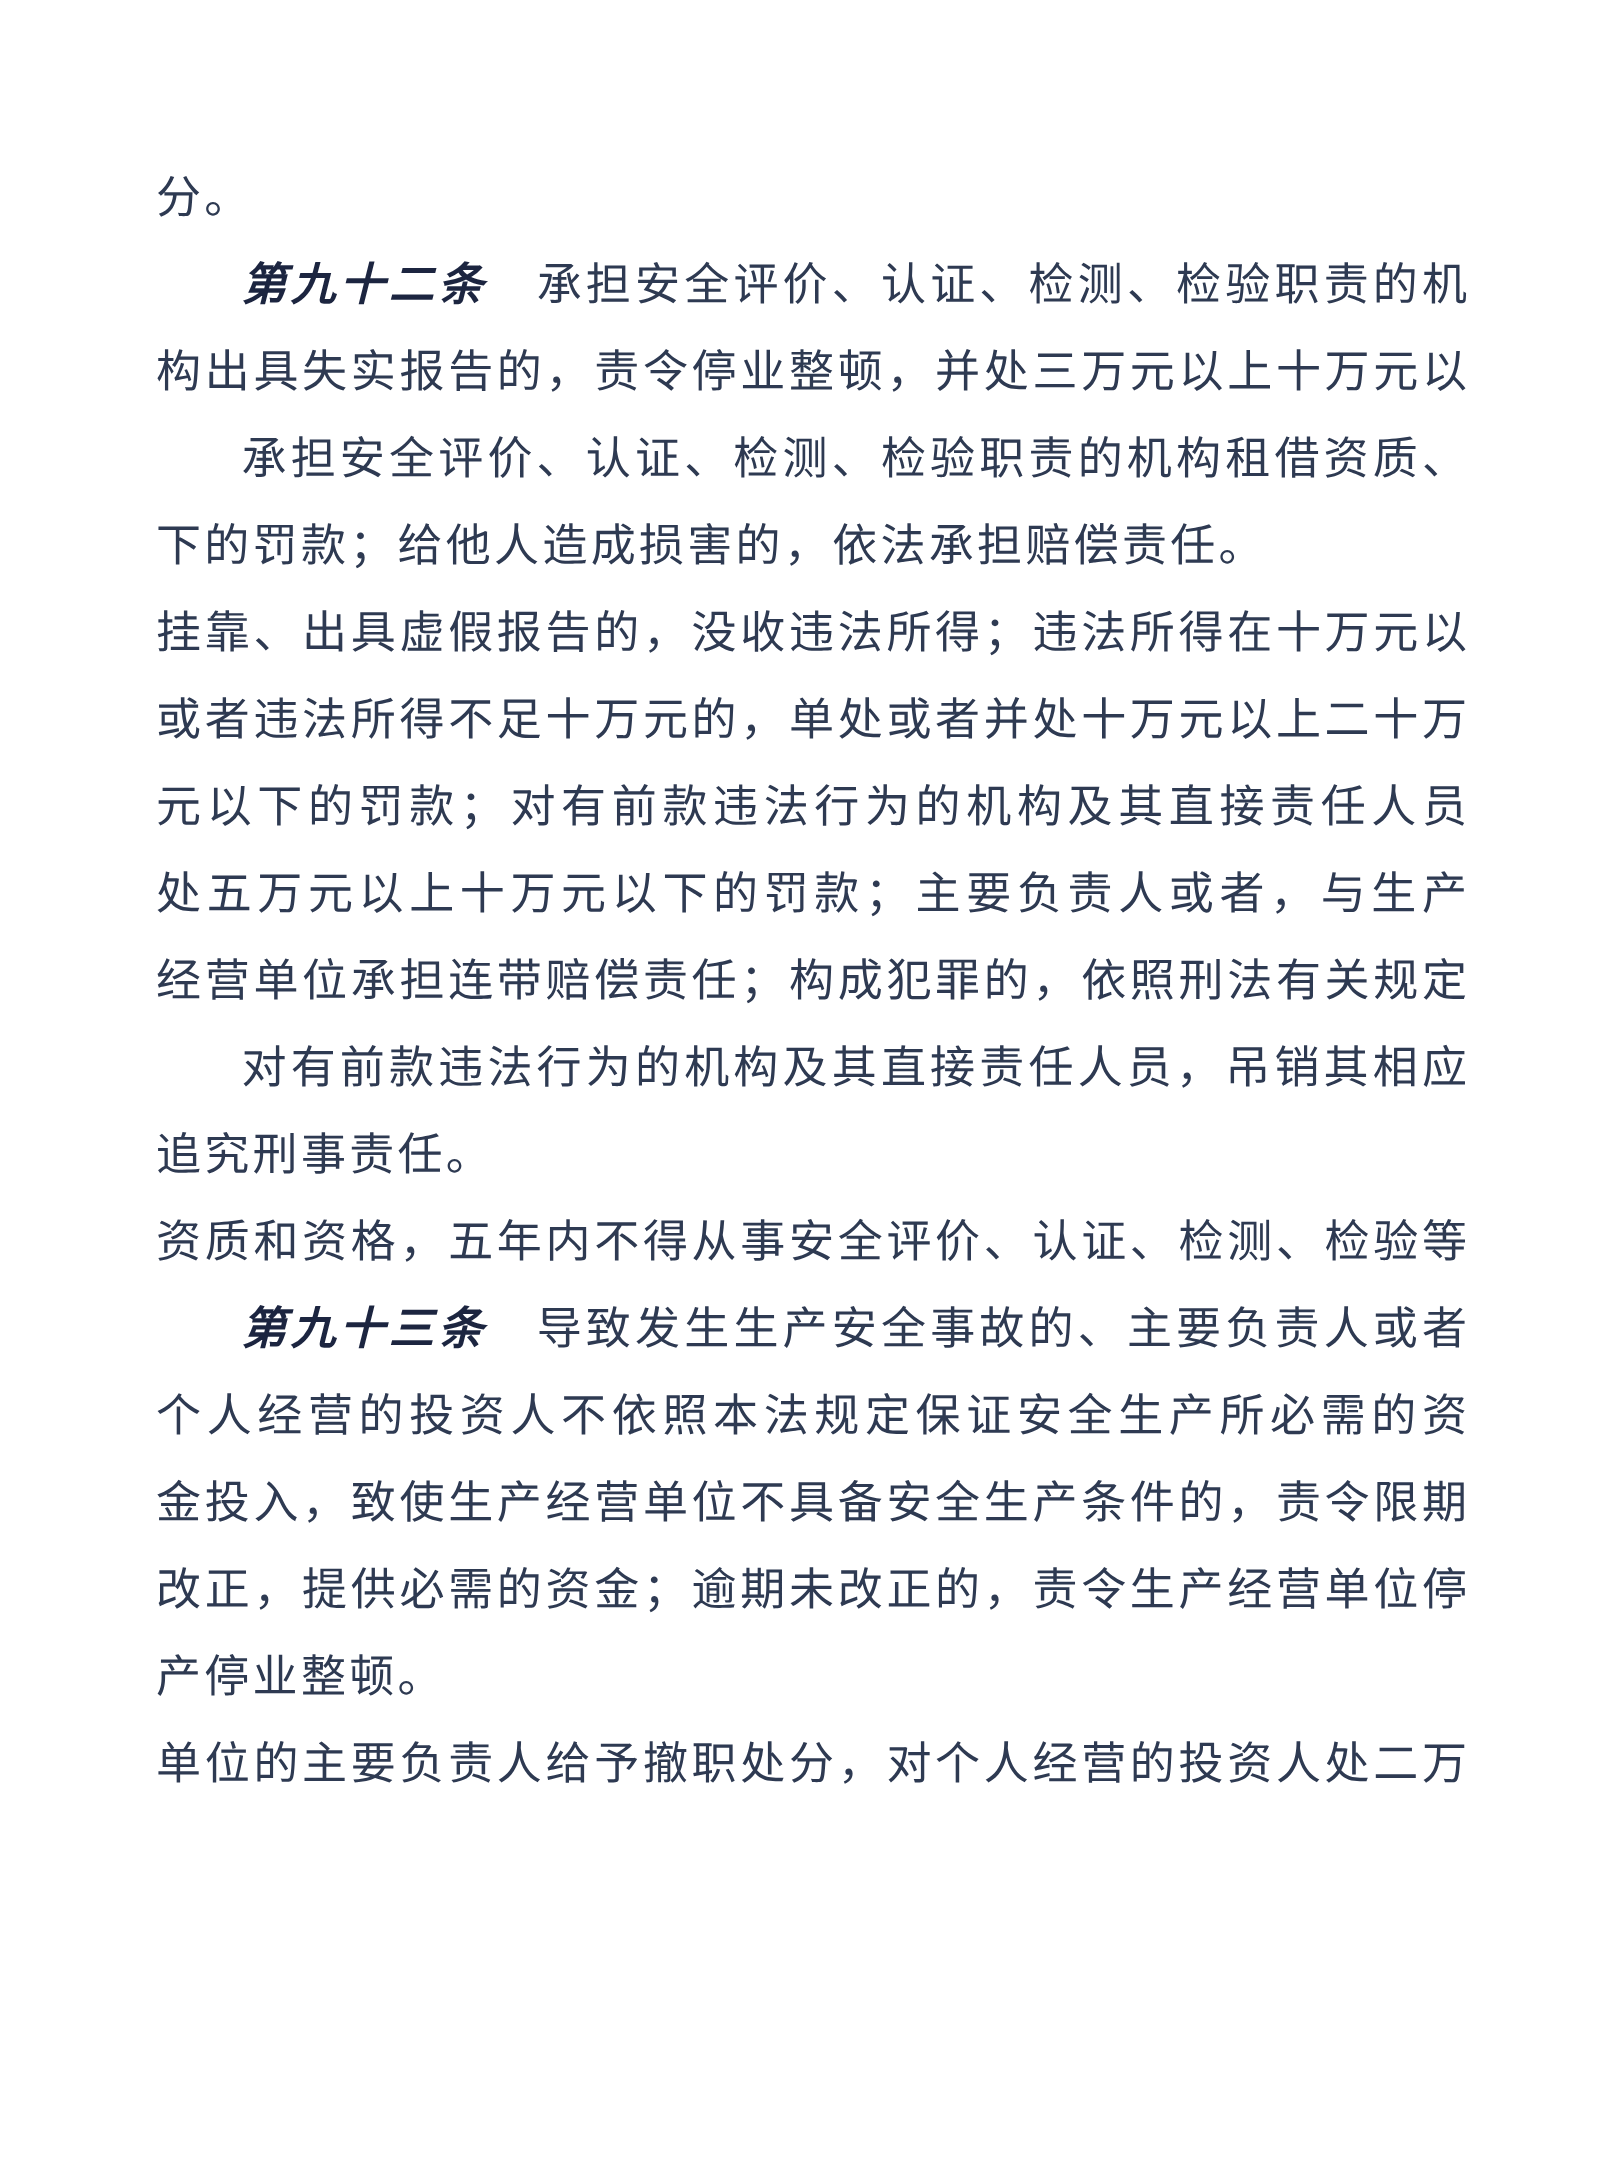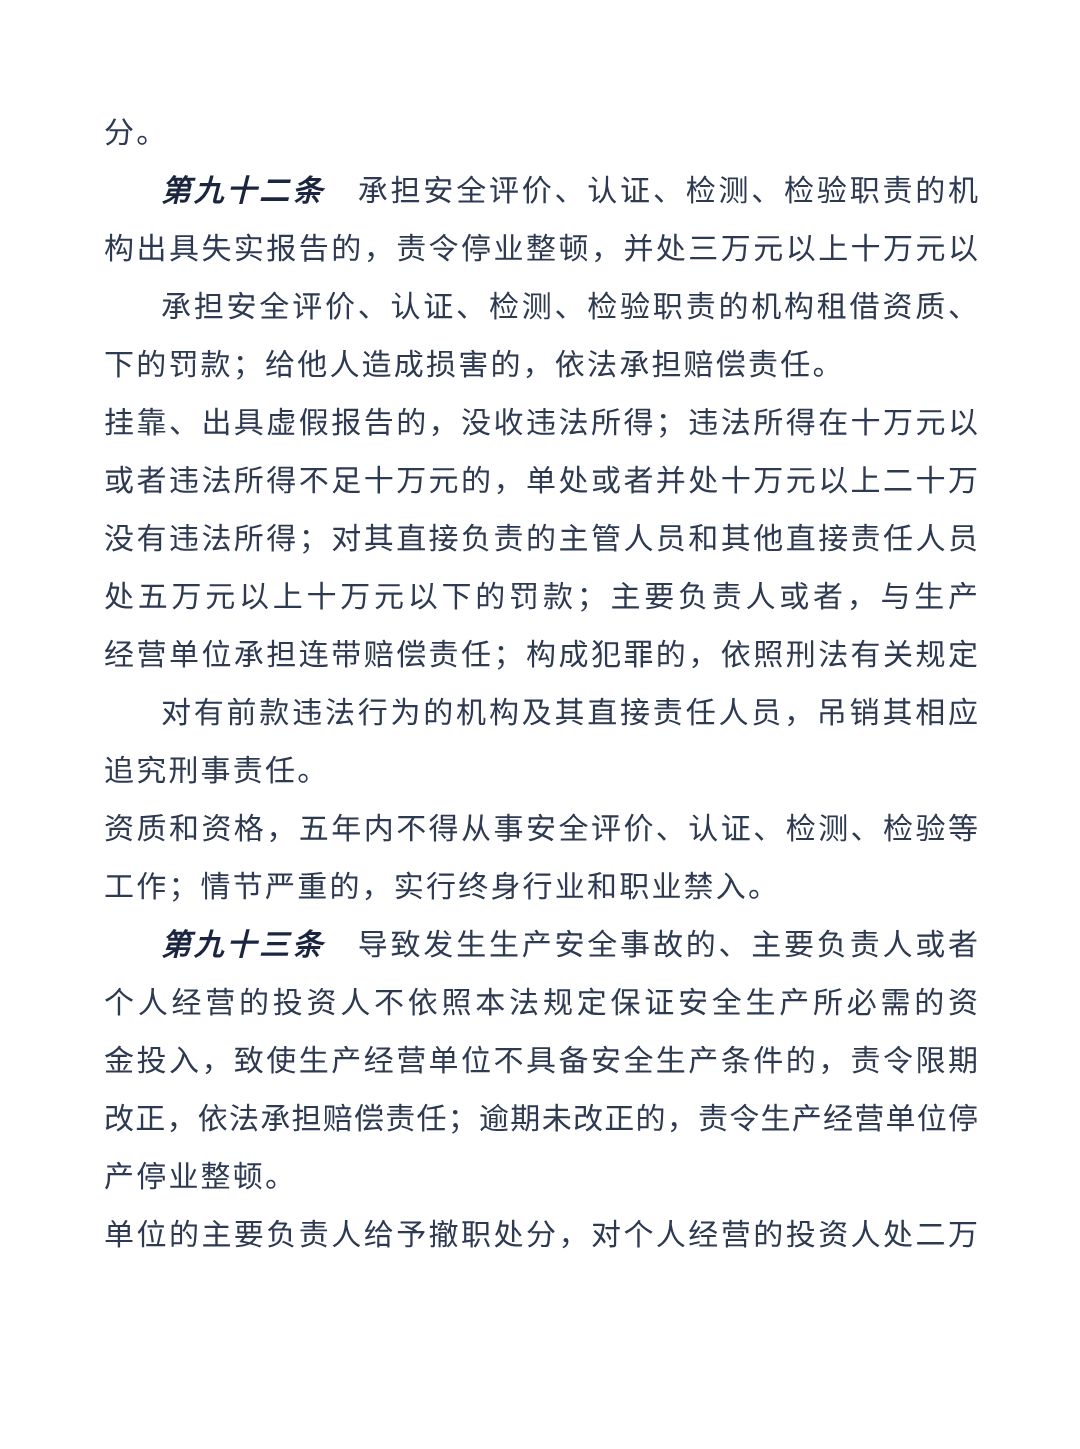--- a/index.html
+++ b/index.html
@@ -60,27 +60,26 @@
 
 <div class="doc">
   <div>
       <div class="line end"><span class="body-text">分。</span></div>
       <div class="line fill indent"><span class="article-no">第九十二条</span><span class="body-text">　承担安全评价、认证、检测、检验职责的机</span></div>
       <div class="line fill"><span class="body-text">构出具失实报告的，责令停业整顿，并处三万元以上十万元以</span></div>
       <div class="line fill indent"><span class="body-text">承担安全评价、认证、检测、检验职责的机构租借资质、</span></div>
       <div class="line end"><span class="body-text">下的罚款；给他人造成损害的，依法承担赔偿责任。</span></div>
       <div class="line fill"><span class="body-text">挂靠、出具虚假报告的，没收违法所得；违法所得在十万元以</span></div>
       <div class="line fill"><span class="body-text">或者违法所得不足十万元的，单处或者并处十万元以上二十万</span></div>
-      <div class="line fill"><span class="body-text">没有违法所得；对其直接负责的主管人员和其他直接责任人员</span></div>
+      <div class="line fill"><span class="body-text">元以下的罚款；对有前款违法行为的机构及其直接责任人员</span></div>
       <div class="line fill"><span class="body-text">处五万元以上十万元以下的罚款；主要负责人或者，与生产</span></div>
       <div class="line fill"><span class="body-text">经营单位承担连带赔偿责任；构成犯罪的，依照刑法有关规定</span></div>
       <div class="line fill indent"><span class="body-text">对有前款违法行为的机构及其直接责任人员，吊销其相应</span></div>
       <div class="line end"><span class="body-text">追究刑事责任。</span></div>
       <div class="line fill"><span class="body-text">资质和资格，五年内不得从事安全评价、认证、检测、检验等</span></div>
-      <div class="line end"><span class="body-text">工作；情节严重的，实行终身行业和职业禁入。</span></div>
       <div class="line fill indent"><span class="article-no">第九十三条</span><span class="body-text">　导致发生生产安全事故的、主要负责人或者</span></div>
       <div class="line fill"><span class="body-text">个人经营的投资人不依照本法规定保证安全生产所必需的资</span></div>
       <div class="line fill"><span class="body-text">金投入，致使生产经营单位不具备安全生产条件的，责令限期</span></div>
-      <div class="line fill"><span class="body-text">改正，依法承担赔偿责任；逾期未改正的，责令生产经营单位停</span></div>
+      <div class="line fill"><span class="body-text">改正，提供必需的资金；逾期未改正的，责令生产经营单位停</span></div>
       <div class="line end"><span class="body-text">产停业整顿。</span></div>
       <div class="line fill"><span class="body-text">单位的主要负责人给予撤职处分，对个人经营的投资人处二万</span></div>
     </div>
 </div>
 
 </body></html>

